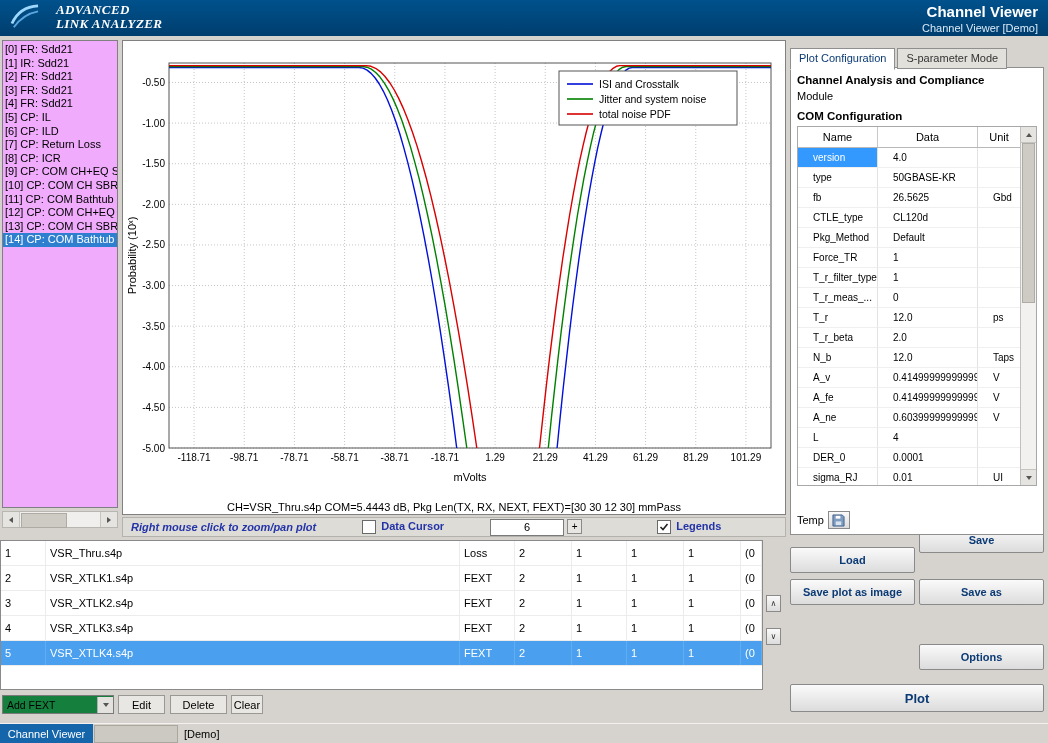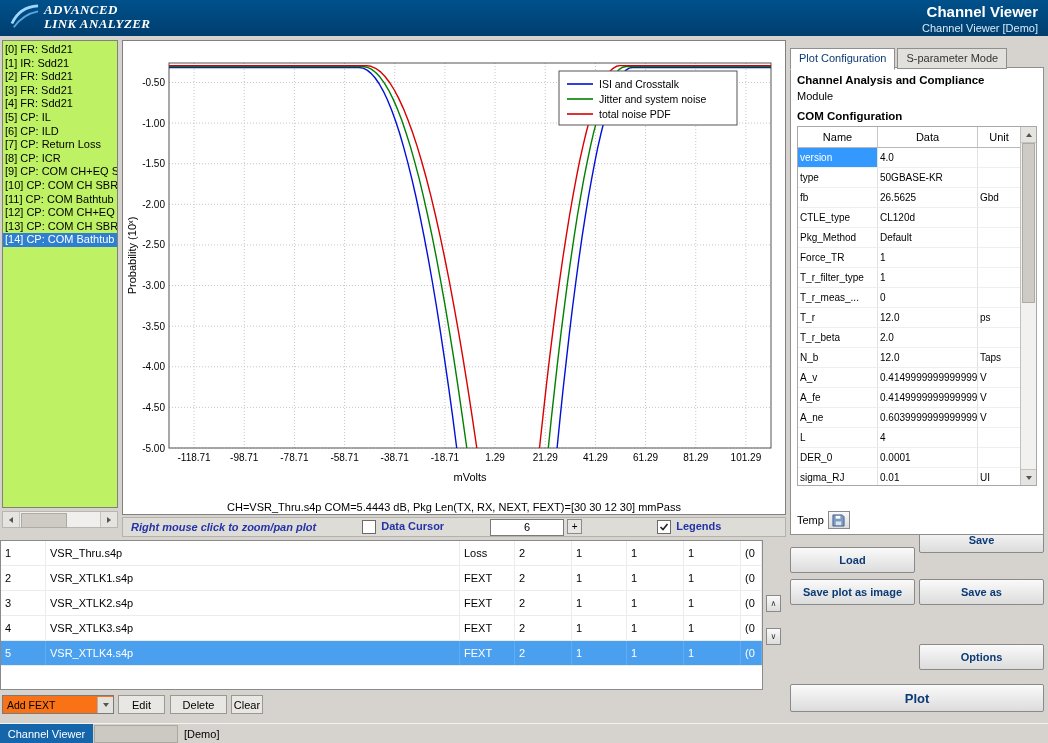--- a/index.html
+++ b/index.html
@@ -1,28 +1,28 @@
 <!DOCTYPE html>
 <html><head>
 <meta charset="utf-8">
 <style>
   html,body{margin:0;padding:0;background:#fff}
   .app{position:relative;width:1048px;height:743px;background:#d6d3ce;font-family:"Liberation Sans",sans-serif;font-size:11px;color:#000;overflow:hidden}
 
   
   #titlebar{position:absolute;left:0;top:0;width:1048px;height:36px;background:linear-gradient(#00518c,#003e6e)}
-  .logo{position:absolute;left:10px;top:3px;display:flex;align-items:center;gap:4px}
+  .logo{position:absolute;left:10px;top:3px;display:flex;align-items:center;gap:16px}
   .logo svg{width:30px;height:28px}
   .logo-text{color:#fff;font-family:"Liberation Serif",serif;font-style:italic;font-weight:bold;font-size:13px;line-height:14px;letter-spacing:.4px}
   .titles{position:absolute;right:10px;top:3px;text-align:right;color:#fff}
   .app-title{font-size:15px;font-weight:bold}
   .app-subtitle{font-size:11px;color:#d9eaf9;margin-top:2px}
 
   
-  #sidebar{position:absolute;left:2px;top:40px;width:116px;height:468px;background:#bef264;border:1px solid #808080;box-sizing:border-box;overflow:hidden;padding-top:2px}
+  #sidebar{position:absolute;left:2px;top:40px;width:116px;height:468px;background:#f0abfc;border:1px solid #808080;box-sizing:border-box;overflow:hidden;padding-top:2px}
   .sb-item{height:13.6px;line-height:13.6px;padding-left:2px;white-space:nowrap;overflow:hidden;cursor:default}
   .sb-item.sel{background:#2f7fd0;color:#fff}
   #sidebar-scroll{position:absolute;left:2px;top:511px;width:116px;height:17px;background:#f0efed;border:1px solid #b8b6b0;box-sizing:border-box;display:flex}
   .sb-btn{width:16px;background:#e6e4e0;display:flex;align-items:center;justify-content:center}
   .sb-btn.l{border-right:1px solid #c6c4be}.sb-btn.r{border-left:1px solid #c6c4be}
   .sb-track{flex:1;position:relative}
   .sb-thumb{position:absolute;left:1px;top:1px;width:44px;height:13px;background:#cecbc5;border:1px solid #aeaba5}
   .tri-l{width:0;height:0;border-top:3px solid transparent;border-bottom:3px solid transparent;border-right:4px solid #555}
   .tri-r{width:0;height:0;border-top:3px solid transparent;border-bottom:3px solid transparent;border-left:4px solid #555}
   .tri-u{width:0;height:0;border-left:3.5px solid transparent;border-right:3.5px solid transparent;border-bottom:4px solid #555}
@@ -51,21 +51,21 @@
   .rp-h1{font-weight:bold;margin:6px 6px 4px;font-size:11.5px}
   .module-row{display:flex;align-items:center;margin:4px 6px 8px}
   .combo{flex:1;height:18px;border:1px solid #7a7a7a;background:#fff;display:flex;align-items:center;box-sizing:border-box;margin-left:8px}
   .combo-text{flex:1;padding-left:4px;white-space:nowrap;overflow:hidden;font-size:10.5px}
   .combo.disabled .combo-text{color:#9a9a9a}
   .combo-arrow{width:15px;height:16px;background:#e4e2de;border-left:1px solid #b0b0b0;display:flex;align-items:center;justify-content:center}
   #com-table{margin:4px 6px 0;border:1px solid #a8a8a8;width:240px;height:360px;box-sizing:border-box;position:relative;overflow:hidden}
   .com-hrow{display:flex;height:20px;line-height:20px;border-bottom:1px solid #b8b8b8;width:222px}
   .com-hcell{text-align:center;font-size:11px;border-right:1px solid #c8c8c8;box-sizing:border-box}
   .com-row{display:flex;height:20px;line-height:20px;width:222px}
-  .com-cell{padding-left:2px;border-right:1px solid #e2e2e2;border-bottom:1px solid #efefef;box-sizing:border-box;white-space:nowrap;overflow:hidden;font-size:10px}
+  .com-cell{padding-left:15px;border-right:1px solid #e2e2e2;border-bottom:1px solid #efefef;box-sizing:border-box;white-space:nowrap;overflow:hidden;font-size:10px}
   .c-name{width:80px}.c-data{width:100px}.c-unit{width:42px;border-right:none!important}
   .com-cell.sel{background:#3399ff;color:#fff}
   #com-sb{position:absolute;right:0;top:0;bottom:0;width:16px;background:#f2f1ef;border-left:1px solid #c0c0c0;box-sizing:border-box}
   .sb-arrow{position:absolute;left:0;width:15px;height:15px;background:#e6e4e0;display:flex;align-items:center;justify-content:center}
   .sb-arrow.up{top:0;border-bottom:1px solid #c6c4be}
   .sb-arrow.down{bottom:0;border-top:1px solid #c6c4be}
   .com-thumb{position:absolute;left:1px;top:16px;width:13px;height:160px;background:#cecbc5;border:1px solid #aeaba5;box-sizing:border-box}
   .temp-row{position:absolute;left:6px;right:6px;bottom:5px;display:flex;align-items:center}
   #save-temp-btn{width:22px;height:18px;margin-left:4px;background:linear-gradient(#fafafa,#dcdcdc);border:1px solid #8a8a8a;display:flex;align-items:center;justify-content:center;box-sizing:border-box}
   .btn{position:absolute;background:linear-gradient(#fafafa,#dcdcdc);border:1px solid #8a8a8a;border-radius:2px;color:#0b3a75;font-weight:bold;font-size:11px;display:flex;align-items:center;justify-content:center;box-sizing:border-box;cursor:default}
@@ -82,21 +82,21 @@
   .ch-hcell{text-align:center;border-right:1px solid #d4d4d4;box-sizing:border-box;overflow:hidden;white-space:nowrap}
   .ch-row{display:flex;height:24px;line-height:24px;border-bottom:1px solid #ececec}
   .ch-cell{padding-left:4px;border-right:1px solid #ececec;box-sizing:border-box;white-space:nowrap;overflow:hidden}
   .ch-row.sel{background:#4aa0ee;color:#fff}
   .ch-row.sel .ch-cell{border-right-color:#5fadf2;border-bottom-color:#5fadf2}
   .updown{position:absolute;left:766px;width:15px;height:17px;background:linear-gradient(#fafafa,#dcdcdc);border:1px solid #8a8a8a;box-sizing:border-box;display:flex;align-items:center;justify-content:center;font-size:8px;color:#333}
   #row-up{top:595px}#row-down{top:628px}
 
   
   .flat-btn{position:absolute;top:695px;height:19px;background:#e9e7e3;border:1px solid #9a9892;box-sizing:border-box;display:flex;align-items:center;justify-content:center;color:#000}
-  #add-combo{position:absolute;left:2px;top:695px;width:112px;height:19px;border:1px solid #7a7a7a;background:#f97316;display:flex;align-items:center;box-sizing:border-box}
+  #add-combo{position:absolute;left:2px;top:695px;width:112px;height:19px;border:1px solid #7a7a7a;background:#15803d;display:flex;align-items:center;box-sizing:border-box}
   #btn-edit{left:118px;width:47px}
   #btn-delete{left:170px;width:57px}
   #btn-clear{left:231px;width:32px}
   #status-bar{position:absolute;left:0;top:723px;width:1048px;height:20px;background:#d6d3ce;border-top:1px solid #f3f2f0}
   #status-tab{position:absolute;left:0;top:0;width:93px;height:20px;background:#1565ab;color:#fff;text-align:center;line-height:20px}
   #status-box{position:absolute;left:94px;top:1px;width:82px;height:16px;background:#ccc9c3;border:1px solid #aaa79f}
   #status-demo{position:absolute;left:184px;top:0;line-height:20px}
 </style>
 </head>
 <body>

